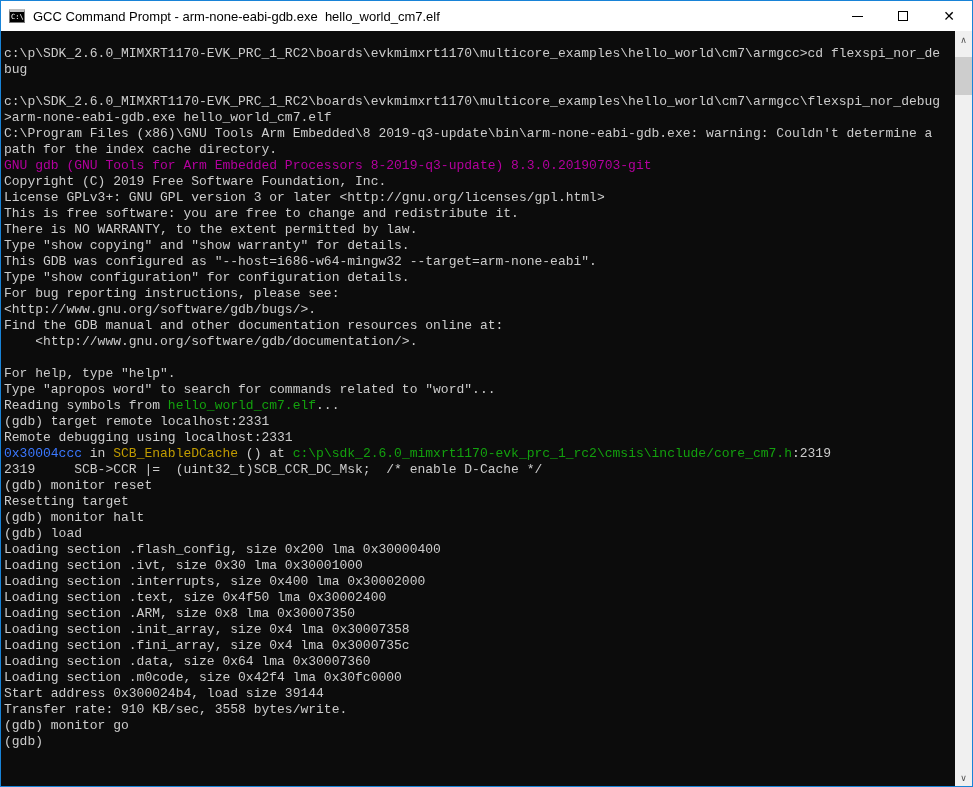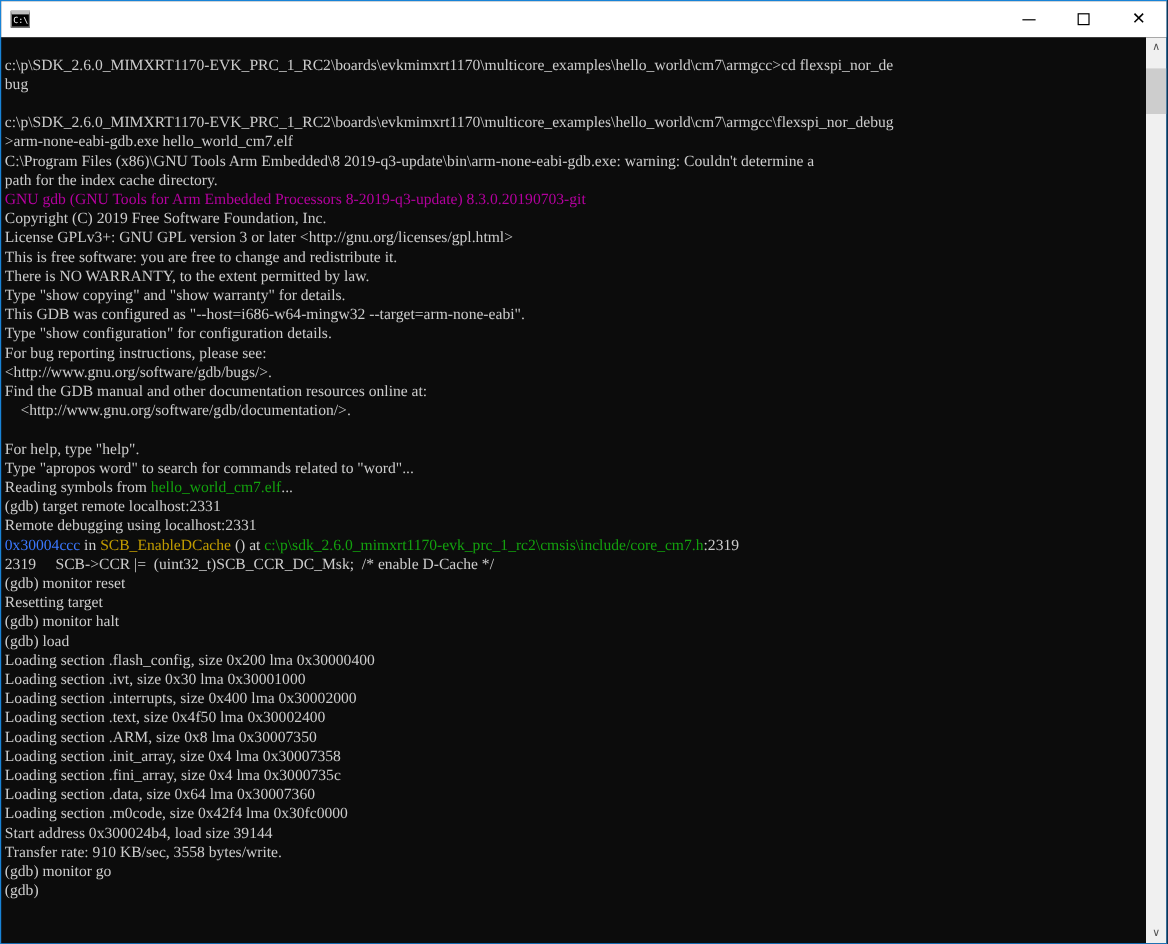--- a/index.html
+++ b/index.html
@@ -43,21 +43,21 @@
     display:flex; align-items:center; justify-content:center;
     color:#000;
   }
   .glyph-min { width:11px; height:1px; background:#000; }
   .glyph-max { width:10px; height:10px; border:1px solid #000; }
   .glyph-close { font-size:14px; line-height:14px; font-family:"DejaVu Sans", sans-serif; }
   .body { flex:1; display:flex; overflow:hidden; }
   .console {
     flex:1;
     padding:15px 0 0 3px;
-    font-family:Liberation Serif, serif;
+    font-family:Liberation Mono, monospace;
     font-size:13px; line-height:16px;
     color:#cccccc;
     white-space:pre;
     overflow:hidden;
   }
   .console .line { height:16px; }
   .scrollbar {
     flex:0 0 17px; width:17px;
     background:#f0f0f0;
     position:relative;
@@ -76,20 +76,21 @@
 </style>
 </head>
 <body>
 
 <div class="window">
 
   <div class="titlebar">
     <div class="cmd-icon">
         <span>C:\</span>
       </div>
+    <div class="titlebar-title">GCC Command Prompt - arm-none-eabi-gdb.exe  hello_world_cm7.elf</div>
     <div class="window-controls">
       <div class="ctrl-btn">
           <div class="glyph-min"></div>
         </div>
       <div class="ctrl-btn">
           <div class="glyph-max"></div>
         </div>
       <div class="ctrl-btn">
           <div class="glyph-close">✕</div>
         </div>

